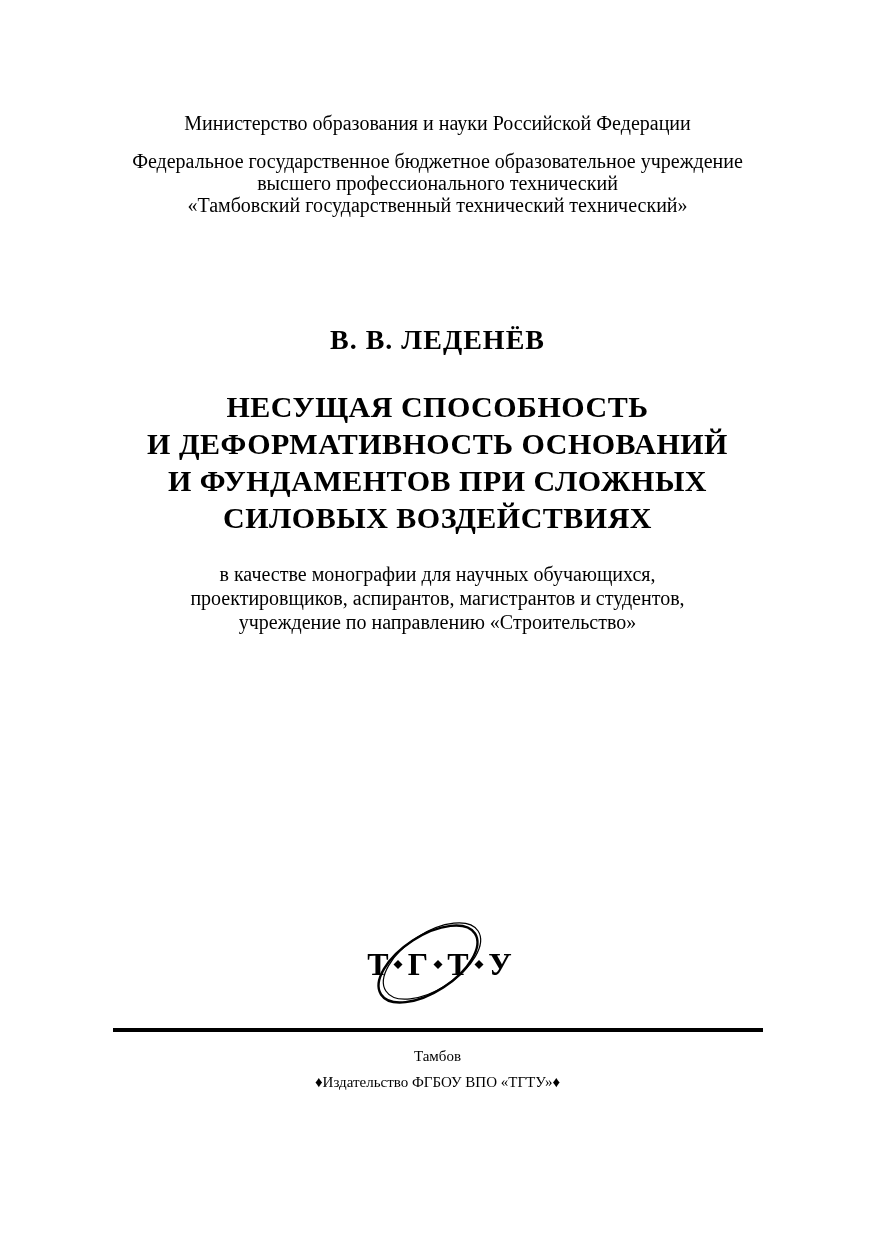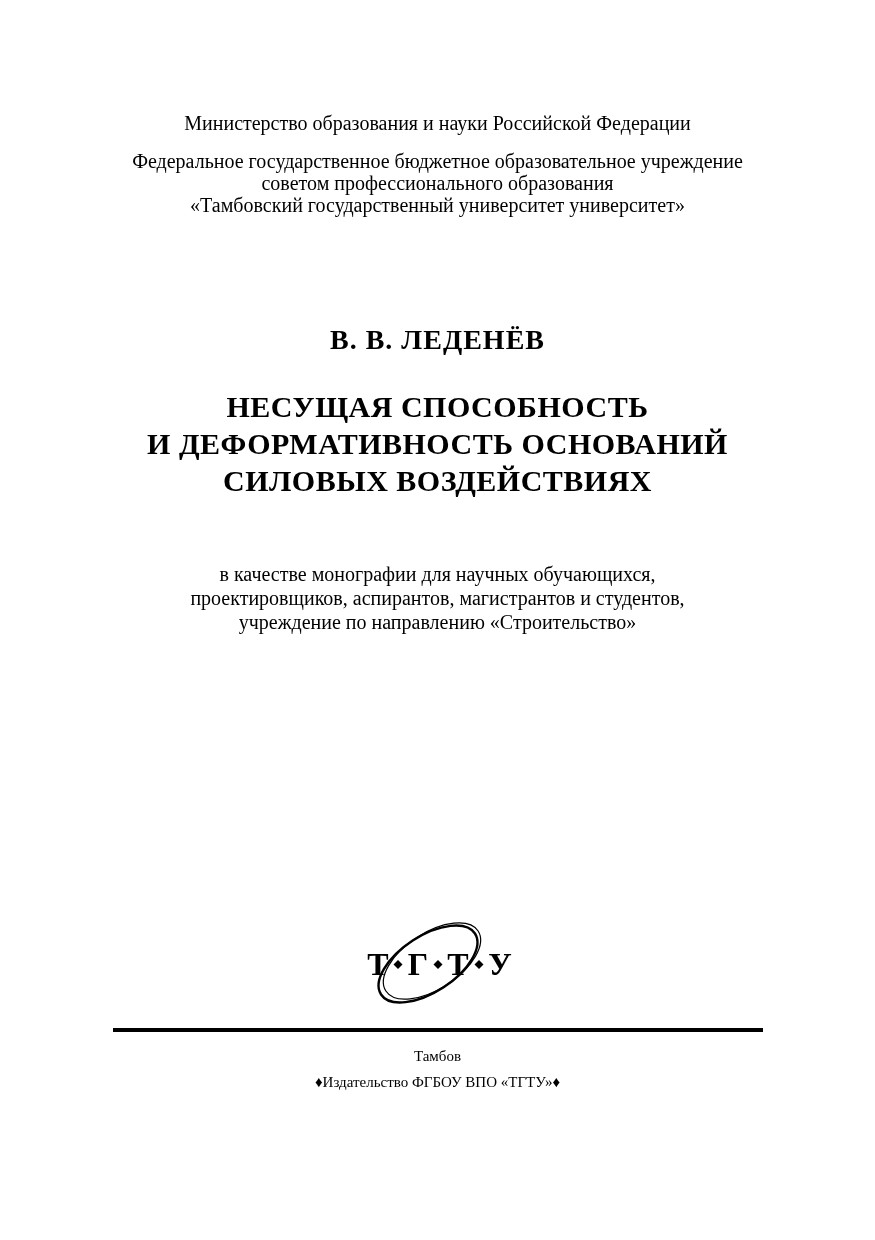--- a/index.html
+++ b/index.html
@@ -60,30 +60,31 @@
 </style>
 </head>
 <body>
 
 <div class="page">
 
   <div class="centered header">
     <div class="ministry">Министерство образования и науки Российской Федерации</div>
     <div class="institution">
       <div>Федеральное государственное бюджетное образовательное учреждение</div>
-      <div>советом профессионального образования</div>
-      <div>«Тамбовский государственный университет университет»</div>
+      <div>высшего профессионального технический</div>
+      <div>«Тамбовский государственный технический технический»</div>
     </div>
   </div>
 
   <div class="centered author">В. В. ЛЕДЕНЁВ</div>
 
   <div class="centered title">
     <div>НЕСУЩАЯ СПОСОБНОСТЬ</div>
     <div>И ДЕФОРМАТИВНОСТЬ ОСНОВАНИЙ</div>
+    <div>И ФУНДАМЕНТОВ ПРИ СЛОЖНЫХ</div>
     <div>СИЛОВЫХ ВОЗДЕЙСТВИЯХ</div>
   </div>
 
   <div class="centered reco">
     <div>в качестве монографии для научных обучающихся,</div>
     <div>проектировщиков, аспирантов, магистрантов и студентов,</div>
     <div>учреждение по направлению «Строительство»</div>
   </div>
 
   <div class="logo-wrap">

